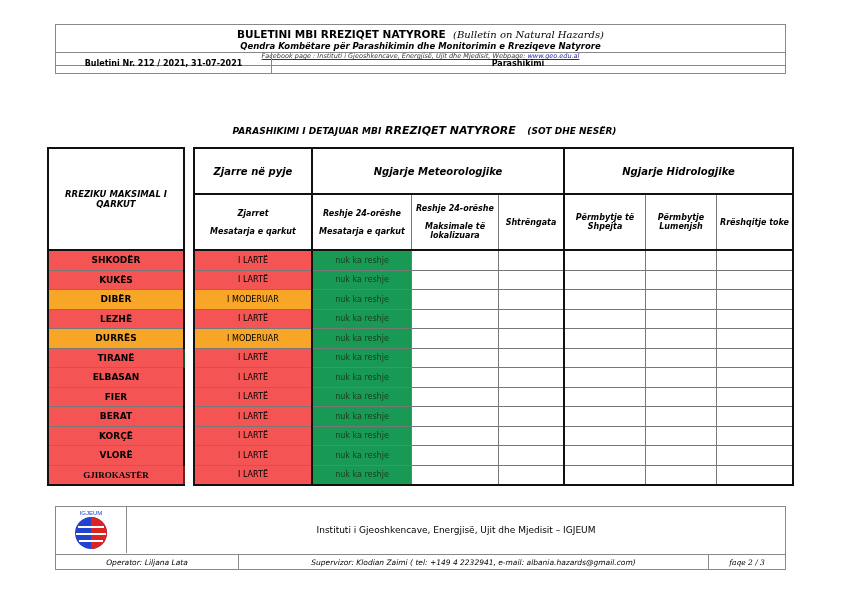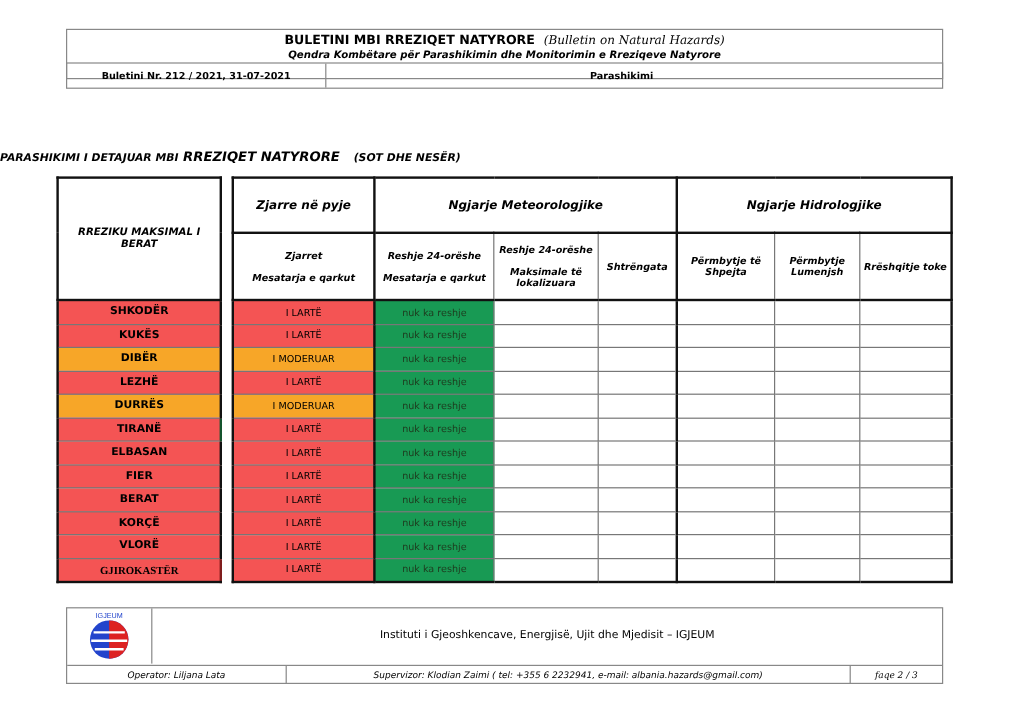--- a/index.html
+++ b/index.html
@@ -7,21 +7,21 @@
   .hdr{position:absolute;left:55px;top:24px;width:729px;height:40px;border:1px solid #888;text-align:center;}
   .hdr .t1{font-size:10.5px;font-weight:bold;margin-top:3px;}
   .hdr .t1 i{font-family:"DejaVu Serif","Liberation Serif",serif;font-weight:normal;font-size:10px;}
   .hdr .t2{font-size:8.5px;font-weight:bold;font-style:italic;margin-top:1px;}
   .hdr .t3{font-size:6.5px;font-style:italic;text-decoration:underline;color:#333;margin-top:1px;}
   .hdr .t3 a{color:#1a1aaa;}
   .sub{position:absolute;left:55px;top:52px;width:729px;height:20px;border:1px solid #888;display:flex;font-size:8px;}
   .sub .l{width:215px;border-right:1px solid #888;display:flex;align-items:center;justify-content:center;font-weight:bold;}
   .sub .r{flex:1;display:flex;align-items:center;justify-content:center;}
   .sub .r b{margin-right:21px;}
-  .sect{position:absolute;left:0;width:849px;top:124px;text-align:left;font-size:11px;font-weight:bold;font-style:italic;}
+  .sect{position:absolute;left:0;width:849px;top:124px;text-align:center;font-size:11px;font-weight:bold;font-style:italic;}
   .sect .sc{font-size:9px;}
   table.main{position:absolute;left:47px;top:147px;border-collapse:collapse;font-size:8px;}
   table.main td{border:1px solid #777;height:18.5px;padding:0;text-align:center;}
   .hb{font-weight:bold;font-style:italic;}
   .bx{border:2px solid #111 !important;}
   .gap{width:8px;border-top:none !important;border-bottom:none !important;background:#fff;}
   .red{background:#f45454;}
   .org{background:#f7a628;}
   .grn{background:#189a54;color:#1e3a1e;}
   .county{font-weight:bold;font-size:9px;}
@@ -33,36 +33,37 @@
   .ftr .op{width:182px;border-right:1px solid #888;}
   .ftr .sv{flex:1;border-right:1px solid #888;}
   .ftr .pg{width:76px;font-family:"DejaVu Serif","Liberation Serif",serif;}
 </style>
 </head>
 <body>
 
 <div class="hdr">
   <div class="t1"><span>BULETINI MBI RREZIQET NATYRORE</span>&nbsp;&nbsp;<i>(Bulletin on Natural Hazards)</i></div>
   <div class="t2">Qendra Kombëtare për Parashikimin dhe Monitorimin e Rreziqeve Natyrore</div>
+  <div class="t3"><span>Facebook page : Instituti i Gjeoshkencave, Energjisë, Ujit dhe Mjedisit, Webpage: </span><a>www.geo.edu.al</a></div>
 </div>
 <div class="sub">
   <div class="l">Buletini Nr. 212 / 2021, 31-07-2021</div>
   <div class="r">
       <b>Parashikimi</b>
     </div>
 </div>
 
 <div class="sect">
   <span class="sc">PARASHIKIMI I DETAJUAR MBI</span> <span>RREZIQET NATYRORE</span>&nbsp;&nbsp; <span class="sc">(SOT DHE NESËR)</span>
 </div>
 
 <table class="main">
   <tbody>
       <tr style="height:46px">
-    <td rowspan="2" class="hb bx" style="width:134px;font-size:8.5px;white-space:pre-line">RREZIKU MAKSIMAL I BERAT</td>
+    <td rowspan="2" class="hb bx" style="width:134px;font-size:8.5px;white-space:pre-line">RREZIKU MAKSIMAL I QARKUT</td>
     <td rowspan="2" class="gap"></td>
     <td class="hb bx" style="width:116px;font-size:10px">Zjarre në pyje</td>
     <td colspan="3" class="hb bx" style="font-size:10px">Ngjarje Meteorologjike</td>
     <td colspan="3" class="hb bx" style="font-size:10px">Ngjarje Hidrologjike</td>
   </tr>
   <tr style="height:56px">
     <td class="hb bx" style="white-space:pre-line">Zjarret
 
 Mesatarja e qarkut</td>
     <td class="hb" style="width:98px;white-space:pre-line;border-bottom:2px solid #111">Reshje 24-orëshe
@@ -218,16 +219,16 @@
     <svg width="70" height="46" viewBox="0 0 70 46">
       <circle cx="35" cy="26" r="16" fill="#2244cc"></circle>
       <path d="M35 10 A16 16 0 0 1 35 42 Z" fill="#dd2222"></path>
       <path d="M22 20 L48 20 M20 27 L50 27 M23 34 L47 34" stroke="#fff" stroke-width="2"></path>
       <text x="35" y="8" font-size="6" text-anchor="middle" fill="#2244cc" font-family="Liberation Sans, sans-serif">IGJEUM</text>
     </svg>
   </div>
   <div class="inst">Instituti i Gjeoshkencave, Energjisë, Ujit dhe Mjedisit – IGJEUM</div>
   <div class="row">
     <div class="op">Operator: Liljana Lata</div>
-    <div class="sv">Supervizor: Klodian Zaimi  ( tel: +355 6 2232941, e-mail: albania.hazards@gmail.com)</div>
+    <div class="sv">Supervizor: Klodian Zaimi  ( tel: +149 4 2232941, e-mail: albania.hazards@gmail.com)</div>
     <div class="pg">faqe 2 / 3</div>
   </div>
 </div>
 
 </body></html>

